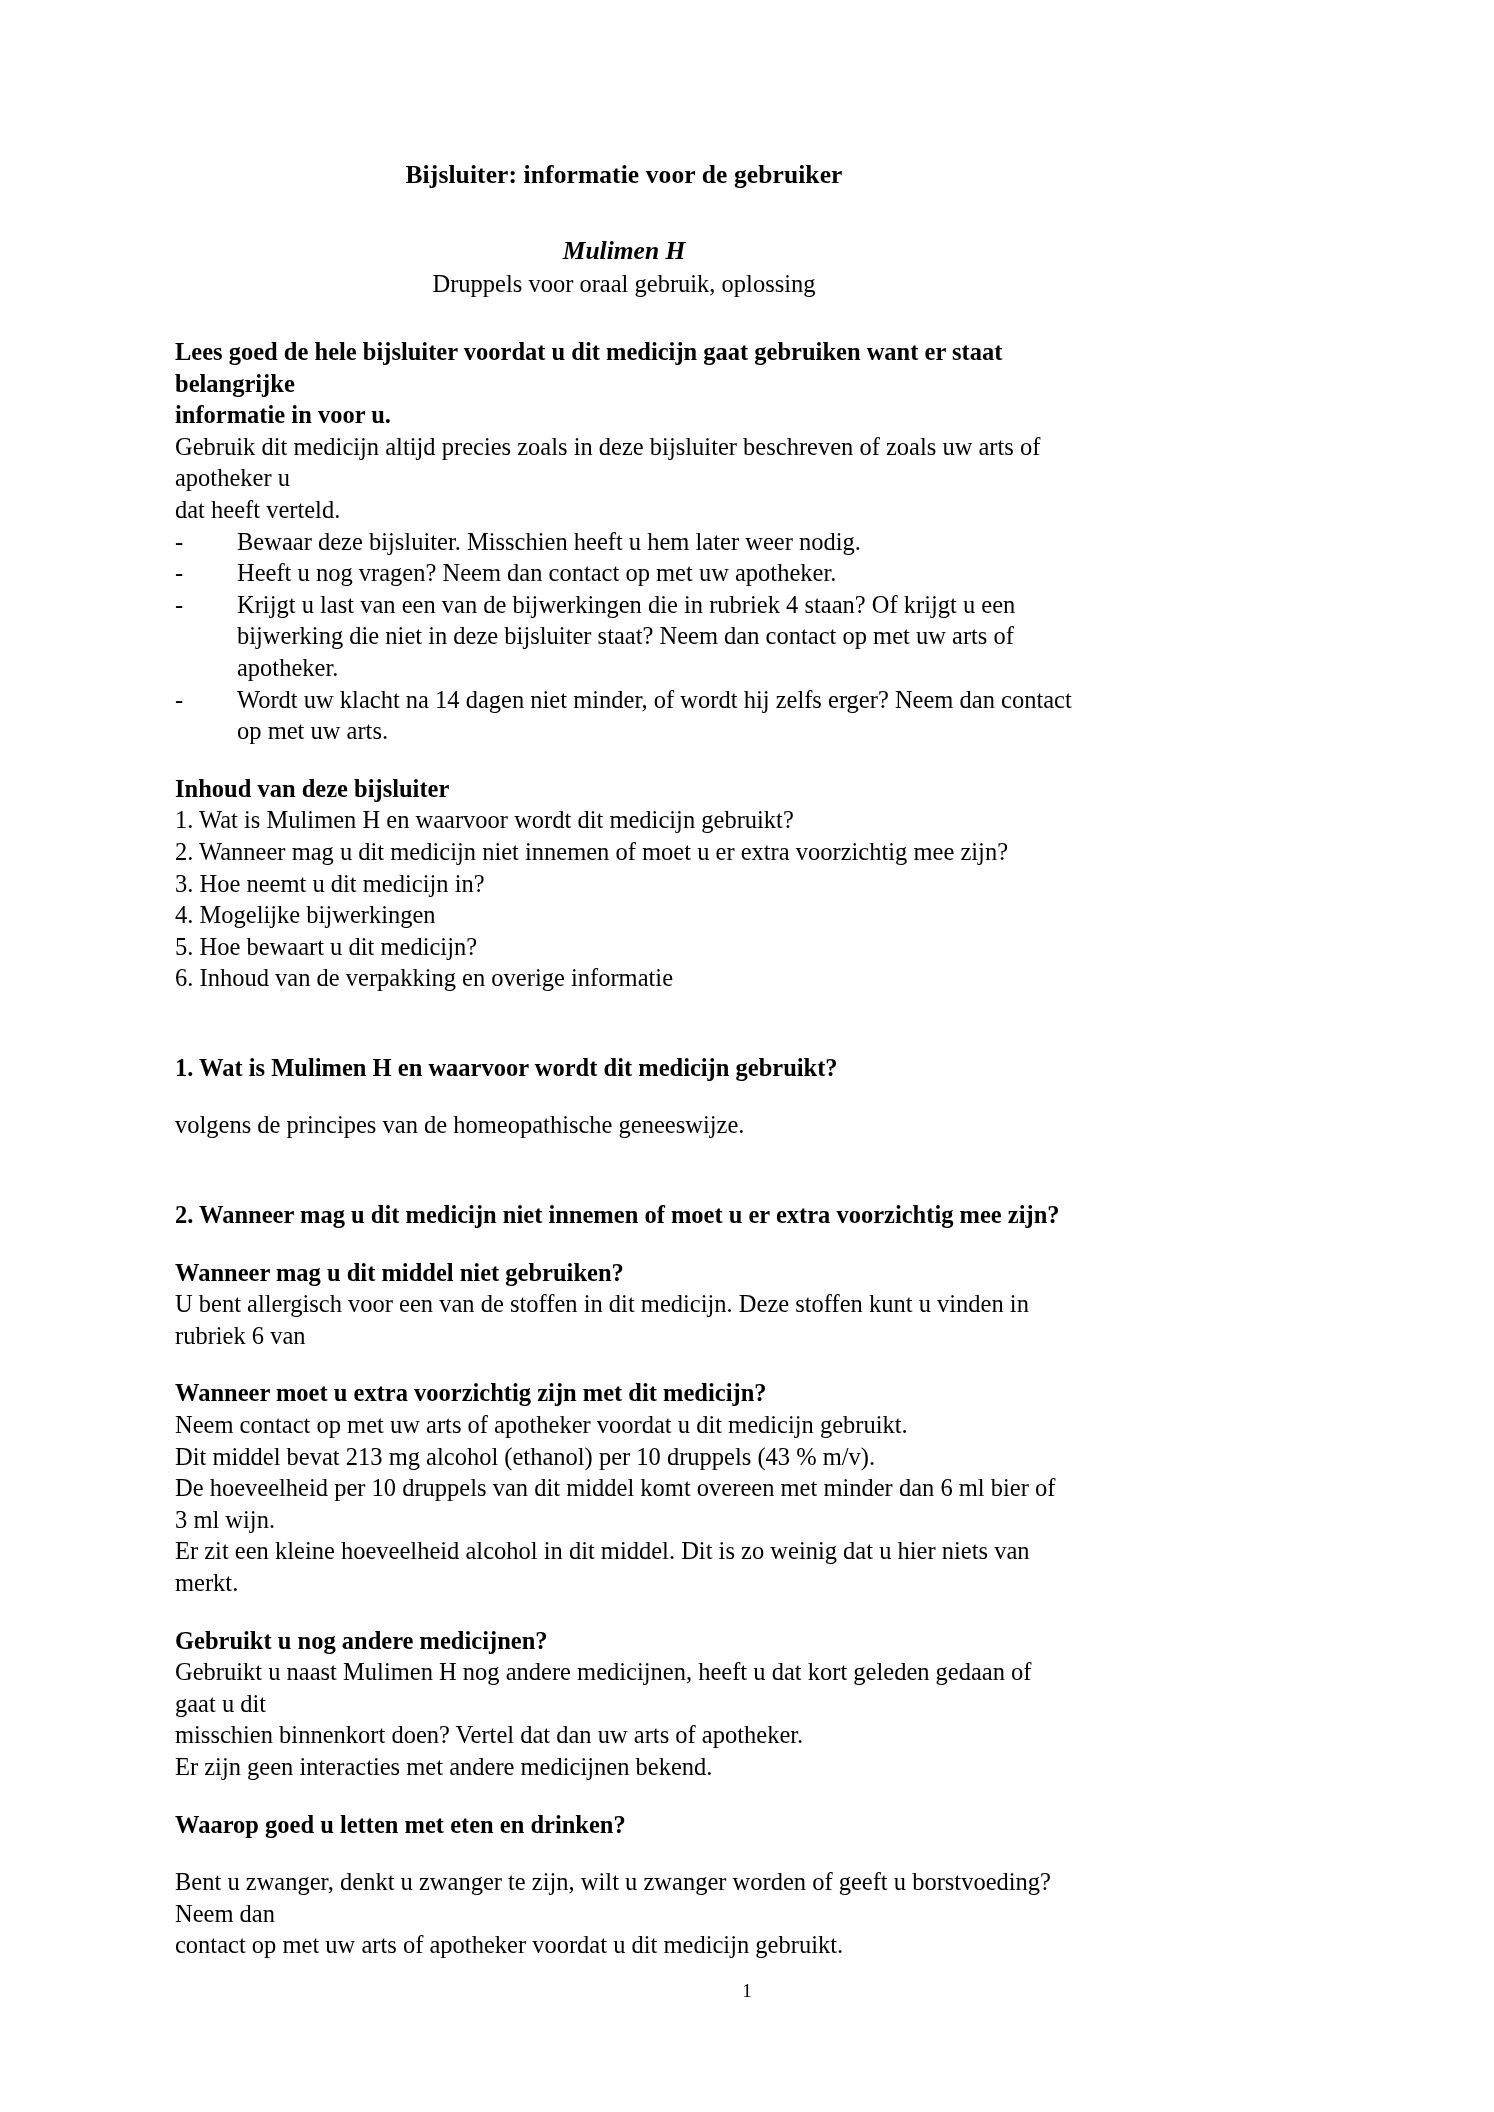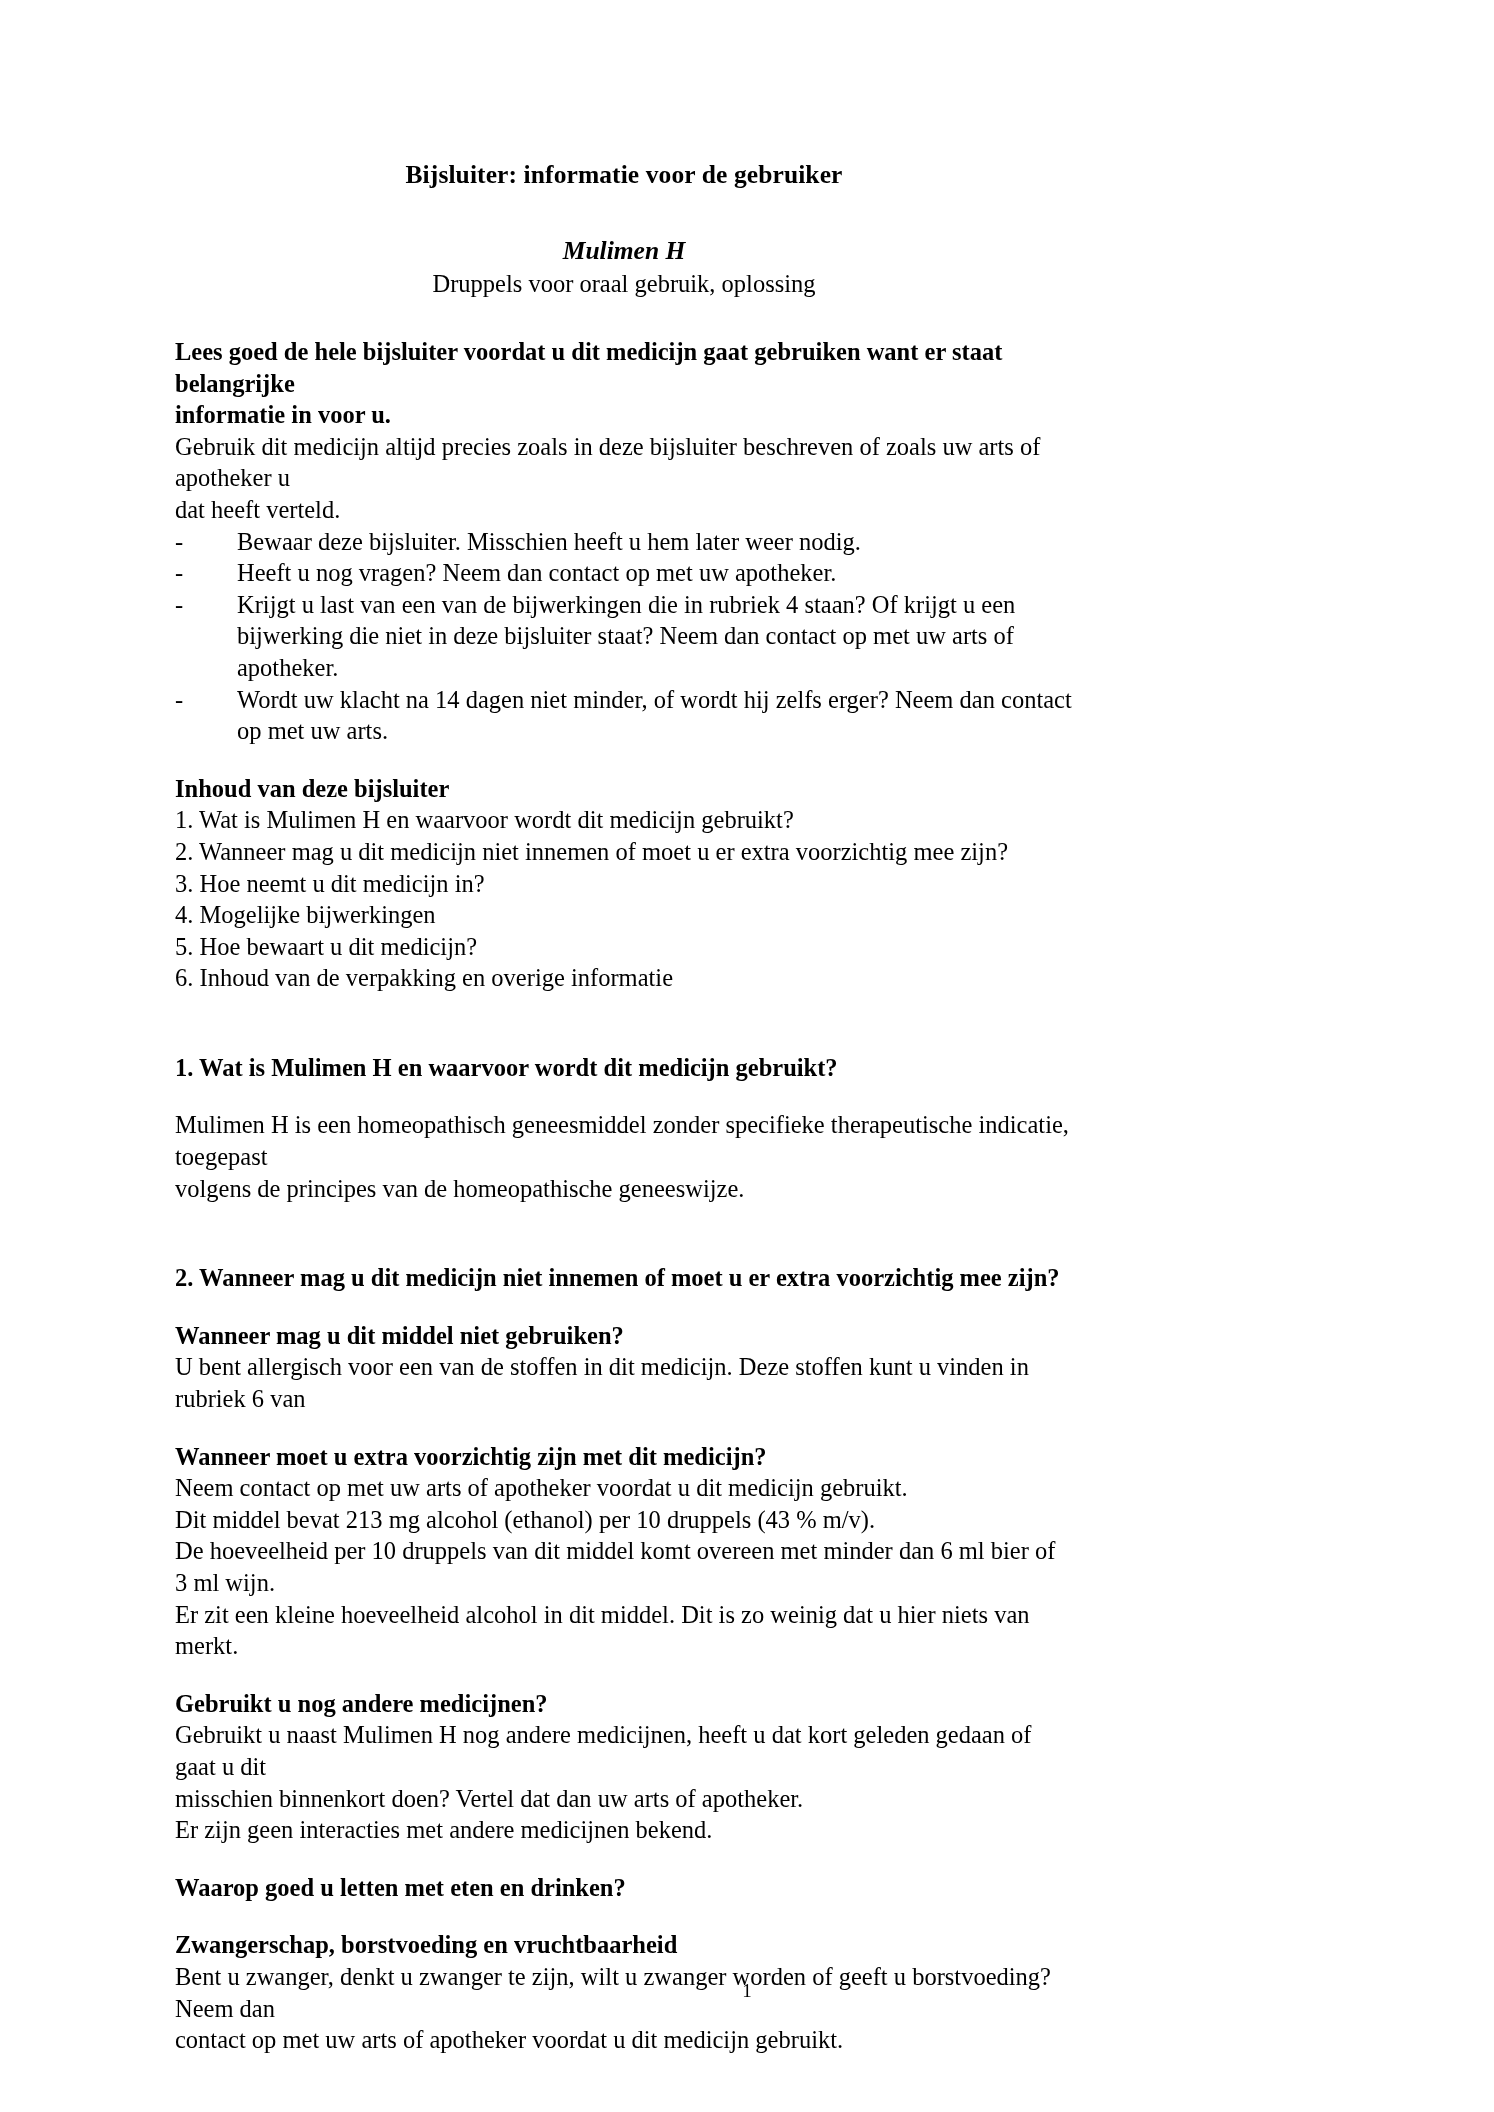--- a/index.html
+++ b/index.html
@@ -138,21 +138,20 @@
     <li>3. Hoe neemt u dit medicijn in?</li>
     <li>4. Mogelijke bijwerkingen</li>
     <li>5. Hoe bewaart u dit medicijn?</li>
     <li>6. Inhoud van de verpakking en overige informatie</li>
   </ul>
 
   <div class="gap-xl"></div>
 
   <div class="numbered-heading">1. Wat is Mulimen H en waarvoor wordt dit medicijn gebruikt?</div>
   <div class="gap-md"></div>
-  <p class="body-text">Mulimen H is een homeopathisch geneesmiddel zonder specifieke therapeutische indicatie, toegepast</p>
   <p class="body-text">volgens de principes van de homeopathische geneeswijze.</p>
 
   <div class="gap-xl"></div>
 
   <div class="numbered-heading">2. Wanneer mag u dit medicijn niet innemen of moet u er extra voorzichtig mee zijn?</div>
 
   <div class="gap-md"></div>
   <div class="sub-heading">Wanneer mag u dit middel niet gebruiken?</div>
   <p class="body-text">U bent allergisch voor een van de stoffen in dit medicijn. Deze stoffen kunt u vinden in rubriek 6 van</p>
 
@@ -166,18 +165,17 @@
   <div class="gap-md"></div>
   <div class="sub-heading">Gebruikt u nog andere medicijnen?</div>
   <p class="body-text">Gebruikt u naast Mulimen H nog andere medicijnen, heeft u dat kort geleden gedaan of gaat u dit</p>
   <p class="body-text">misschien binnenkort doen? Vertel dat dan uw arts of apotheker.</p>
   <p class="body-text">Er zijn geen interacties met andere medicijnen bekend.</p>
 
   <div class="gap-md"></div>
   <div class="sub-heading">Waarop goed u letten met eten en drinken?</div>
 
   <div class="gap-md"></div>
-  <div class="sub-heading">Zwangerschap, borstvoeding en vruchtbaarheid</div>
   <p class="body-text">Bent u zwanger, denkt u zwanger te zijn, wilt u zwanger worden of geeft u borstvoeding? Neem dan</p>
   <p class="body-text">contact op met uw arts of apotheker voordat u dit medicijn gebruikt.</p>
 
   <div class="page-number">1</div>
 </div>
 
 </body></html>

